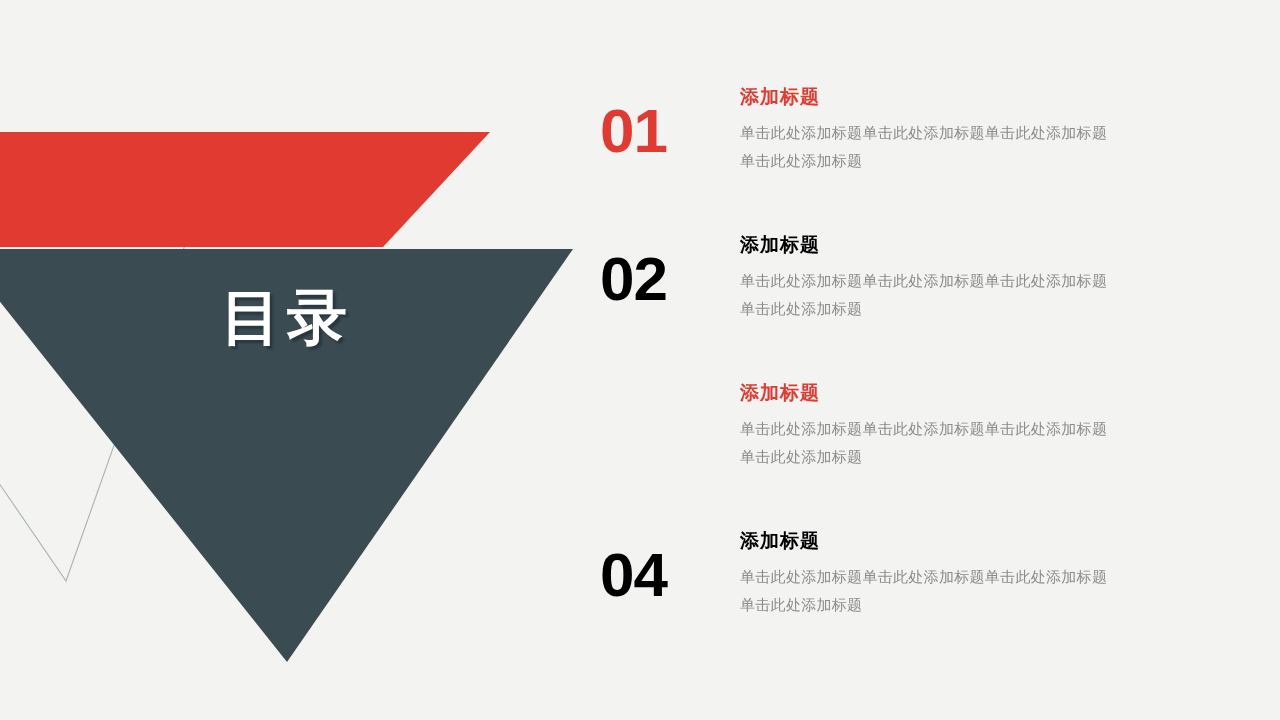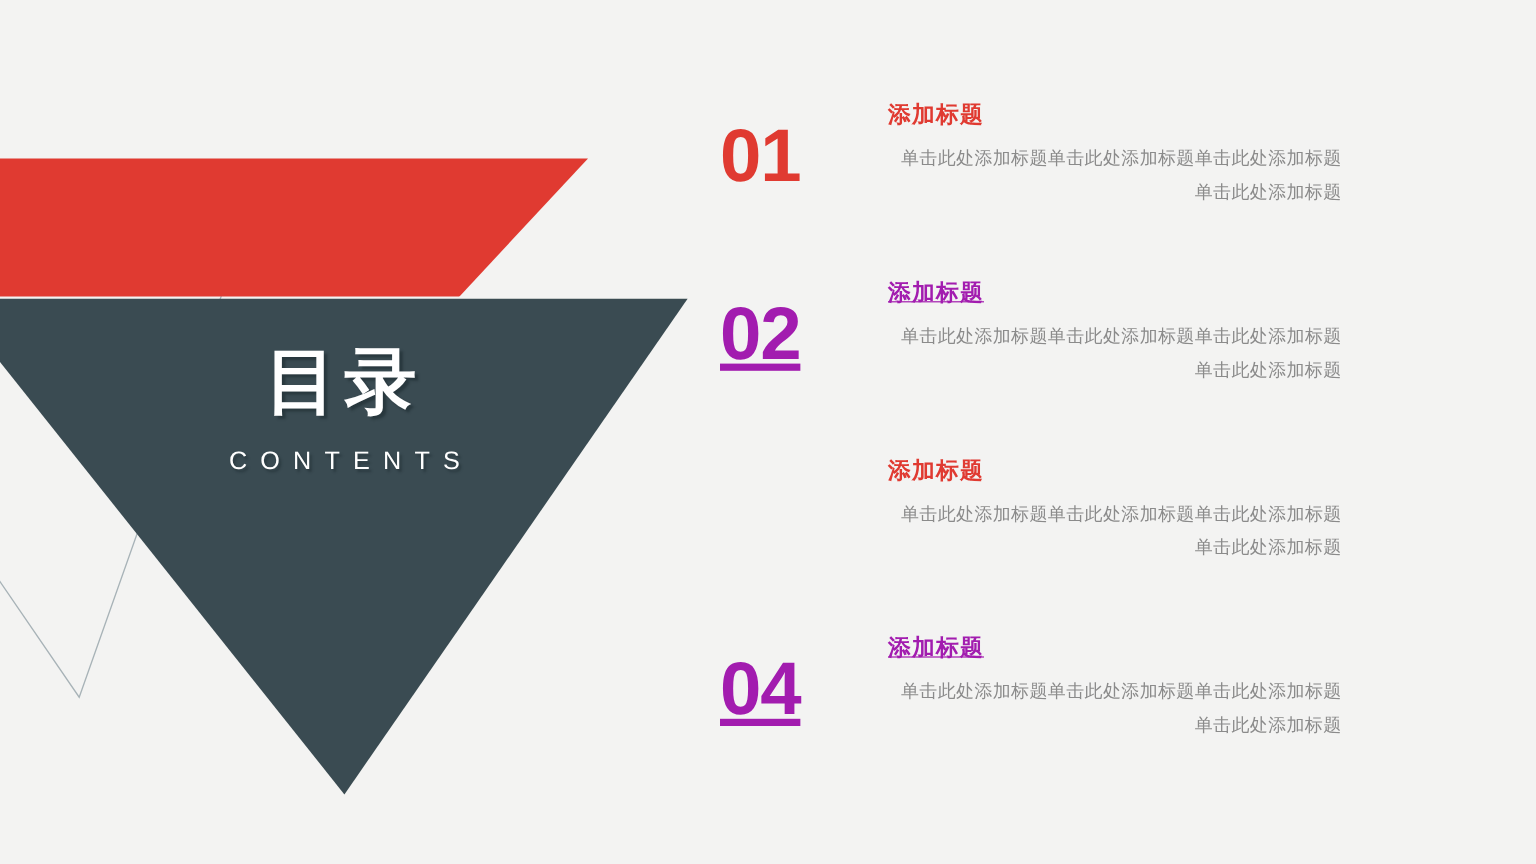--- a/index.html
+++ b/index.html
@@ -102,25 +102,24 @@
     letter-spacing: 1px;
     margin: 0 0 11px 0;
   }
   .item-desc {
     font-size: 15px;
     line-height: 1.85;
     color: #8b8b8b;
     letter-spacing: 0.3px;
     margin: 0;
     width: 378px;
-    text-align: right;
   }
 
   .tone-red  { color: #e03a31; }
-  .tone-dark { color: #a21caf; text-decoration: underline; }
+  .tone-dark { color: #000000; }
 </style>
 </head>
 <body>
 
 <div id="slide">
 
   <div class="art">
     <svg width="640" height="720" viewBox="0 0 640 720" xmlns="http://www.w3.org/2000/svg">
 
       <polygon points="-210,178 208,180 66,581" fill="none" stroke="#9aa7ad" stroke-width="1.1" opacity="0.85"></polygon>
@@ -131,21 +130,20 @@
       <clipPath id="redClip">
         <rect x="-300" y="0" width="1000" height="247"></rect>
       </clipPath>
 
       <polygon points="-42,249 573,249 287,662" fill="#3a4b52"></polygon>
     </svg>
   </div>
 
   <div class="title-block">
     <div class="title-cn">目录</div>
-    <div class="title-en">CONTENTS</div>
   </div>
 
   <div class="agenda">
 
     <div class="agenda-item">
       <div class="item-num tone-red">01</div>
       <div class="item-body">
         <h3 class="item-title tone-red">添加标题</h3>
         <p class="item-desc">单击此处添加标题单击此处添加标题单击此处添加标题单击此处添加标题</p>
       </div>

